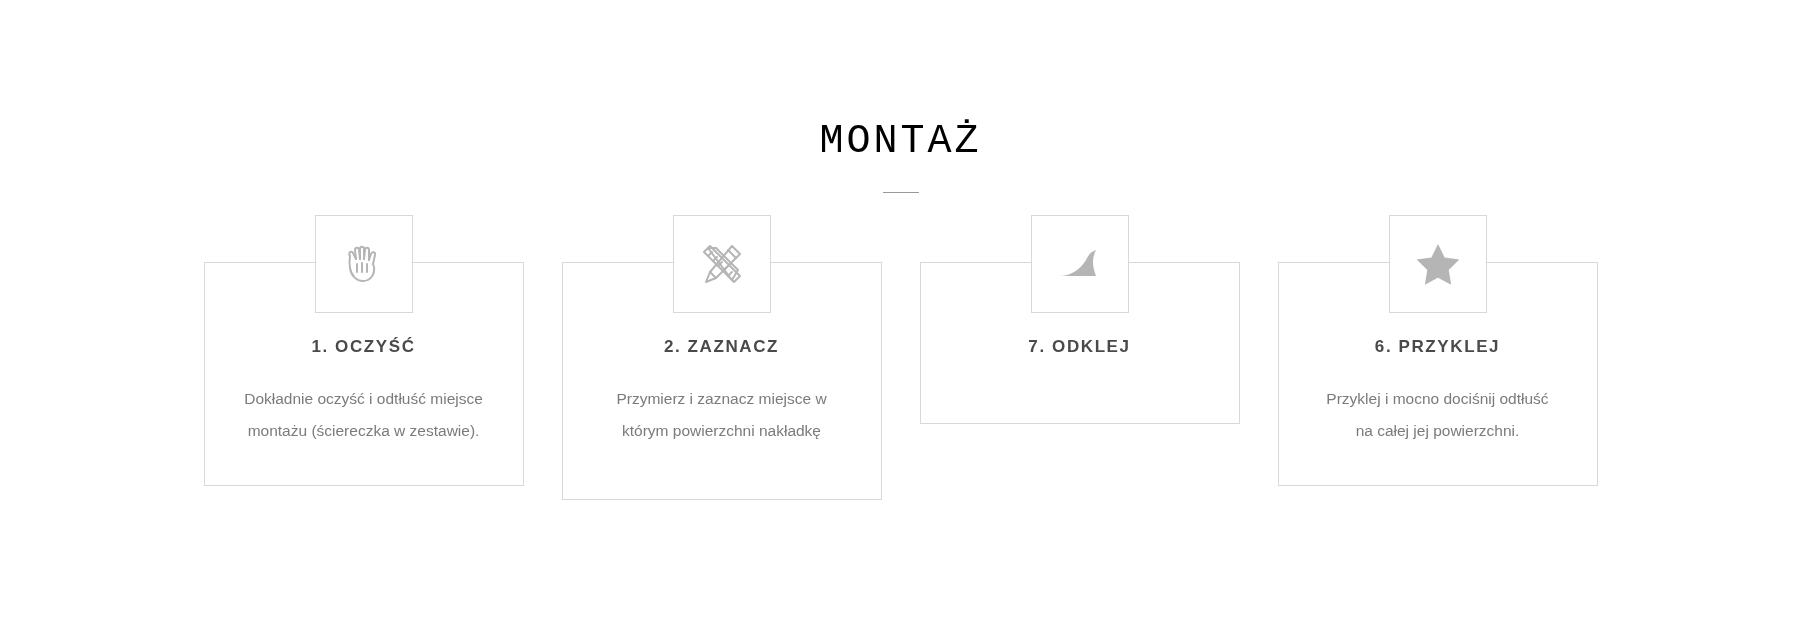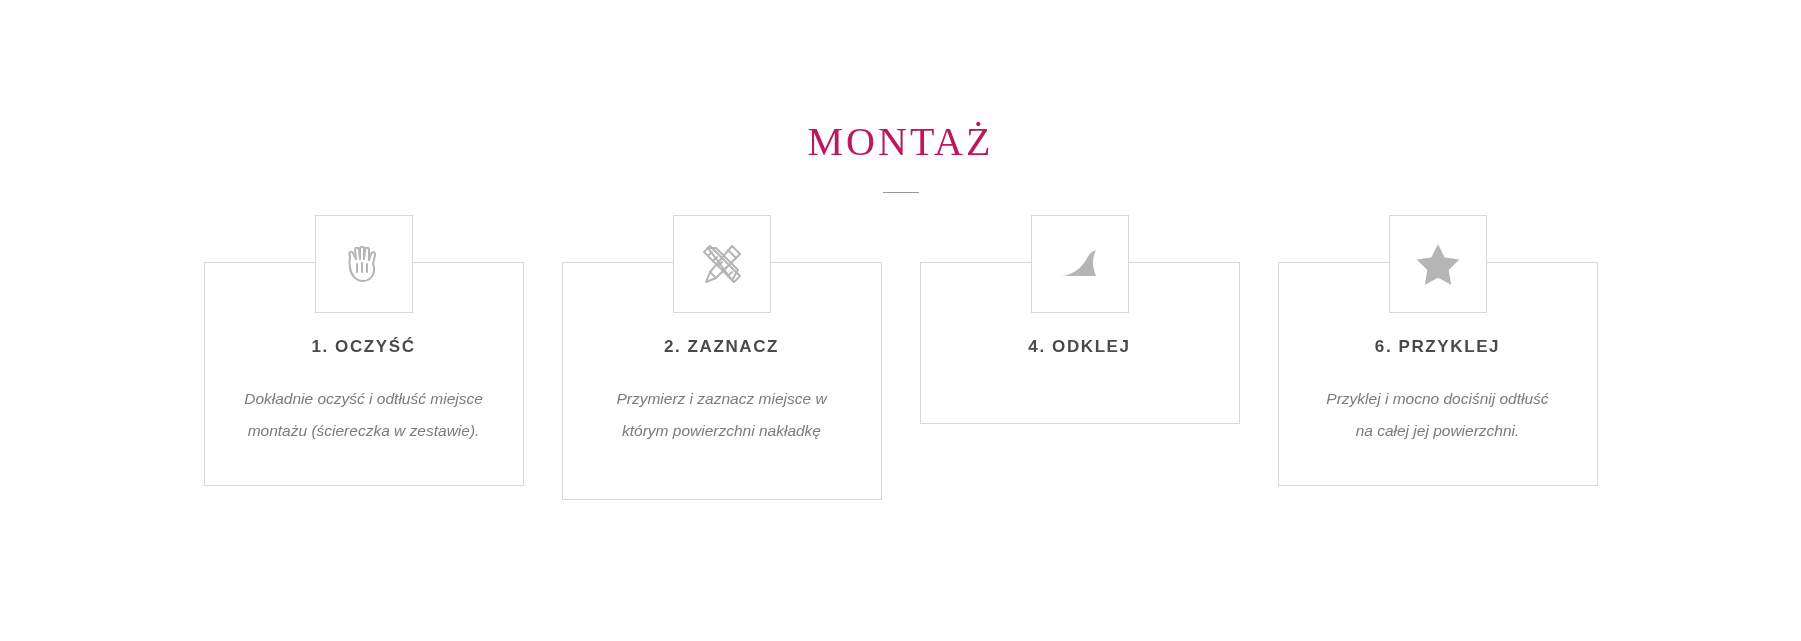--- a/index.html
+++ b/index.html
@@ -24,25 +24,25 @@
 
   
   .heading-wrap {
     position: absolute;
     top: 120px;
     left: 0;
     width: 1801px;
     text-align: center;
   }
   .heading-title {
-    font-family: Liberation Serif, serif;
+    font-family: Liberation Mono, monospace;
     font-size: 40px;
     font-weight: 400;
     letter-spacing: 3px;
-    color: #be185d;
+    color: #000000;
     line-height: 1.1;
   }
   .heading-rule {
     display: inline-block;
     width: 36px;
     height: 1px;
     background: #9a9a9a;
     margin-top: 28px;
   }
 
@@ -97,21 +97,20 @@
     margin: 0 0 26px 0;
     line-height: 1.2;
   }
 
   .step-text {
     font-size: 15.5px;
     font-weight: 400;
     line-height: 32px;
     color: #7b7b7b;
     margin: 12px;
-    font-style: italic;
   }
 </style>
 </head>
 <body>
 
 <div class="page">
 
   <div class="heading-wrap">
     <div class="heading-title">MONTAŻ</div>
     <span class="heading-rule"></span>
@@ -164,21 +163,21 @@
       <p class="step-text">Przymierz i zaznacz miejsce w którym powierzchni nakładkę</p>
     </div>
 
     <div class="step short">
       <div class="step-icon">
         <svg width="56" height="56" viewBox="0 0 56 56" aria-hidden="true">
           <path d="M8 40 C18 40 28 34 34 24 C36 20 38 16 44 14 C40 22 40 30 44 40 Z" fill="#b5b5b5"></path>
           <path d="M30 18 C26 22 22 24 18 25" fill="none" stroke="#ffffff" stroke-width="2" stroke-linecap="round"></path>
         </svg>
       </div>
-      <div class="step-title">4. ODKLEJ</div>
+      <div class="step-title">7. ODKLEJ</div>
     </div>
 
     <div class="step">
       <div class="step-icon">
         <svg width="56" height="56" viewBox="0 0 56 56" aria-hidden="true">
           <polygon points="28,8 34.6,21.4 49.4,23.6 38.7,34 41.2,48.8 28,41.8 14.8,48.8 17.3,34 6.6,23.6 21.4,21.4" fill="#b5b5b5"></polygon>
         </svg>
       </div>
       <div class="step-title">6. PRZYKLEJ</div>
       <p class="step-text">Przyklej i mocno dociśnij odtłuść na całej jej powierzchni.</p>

